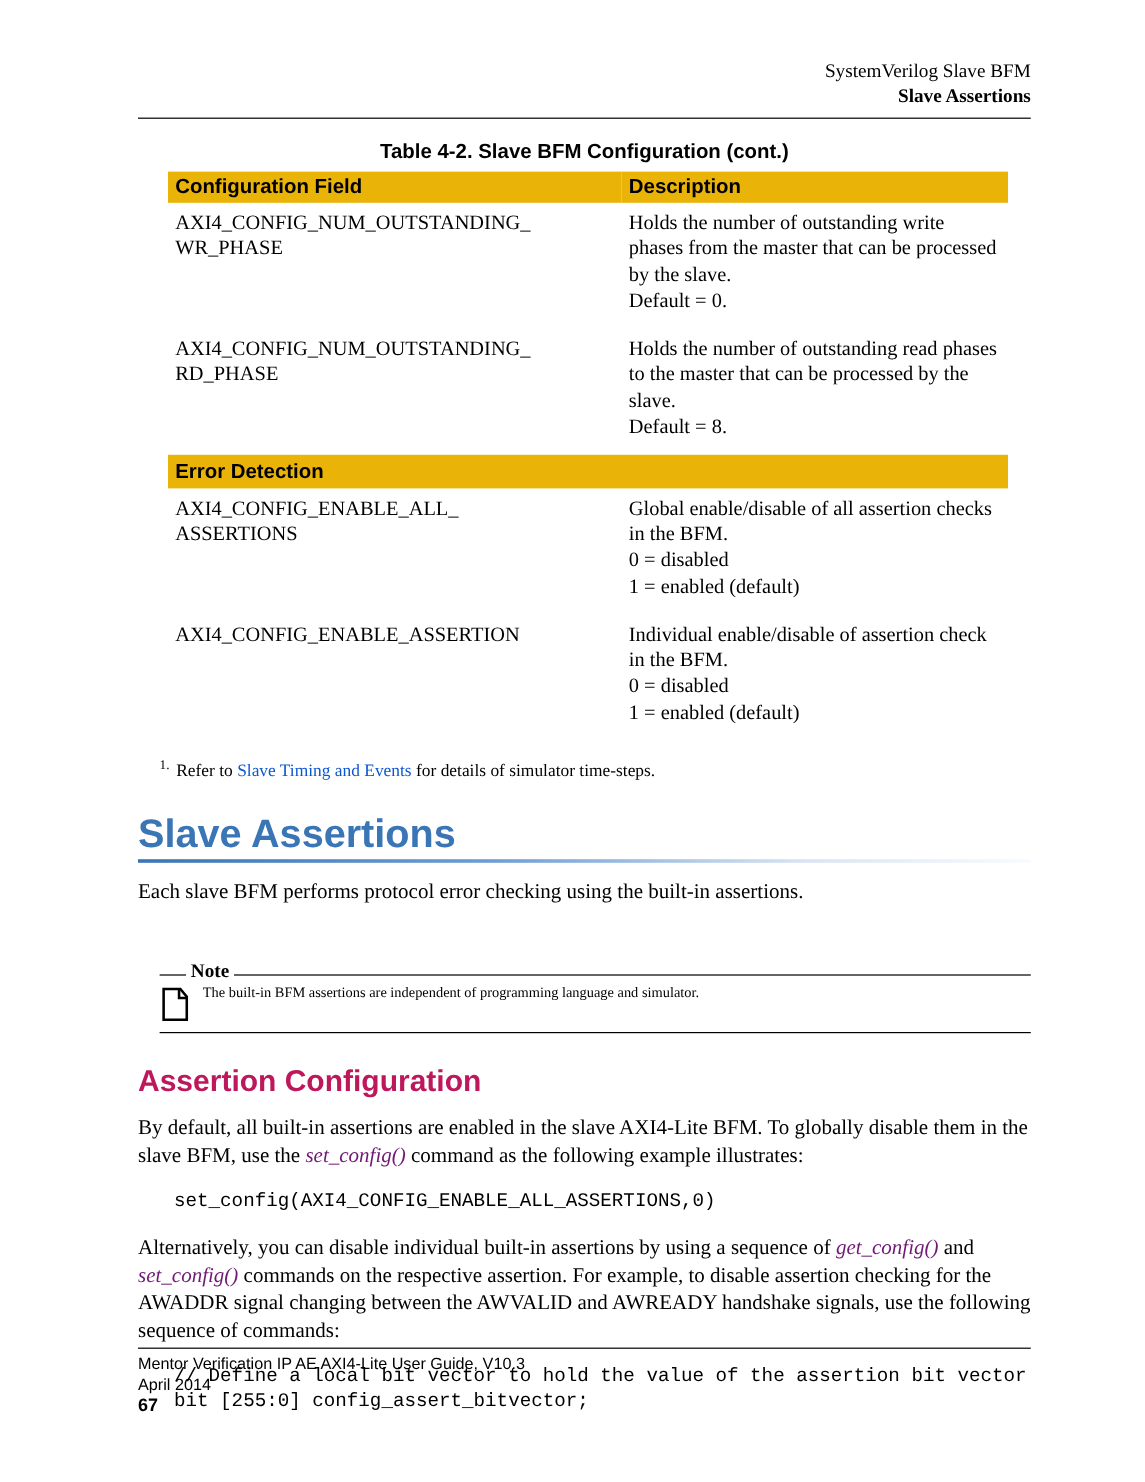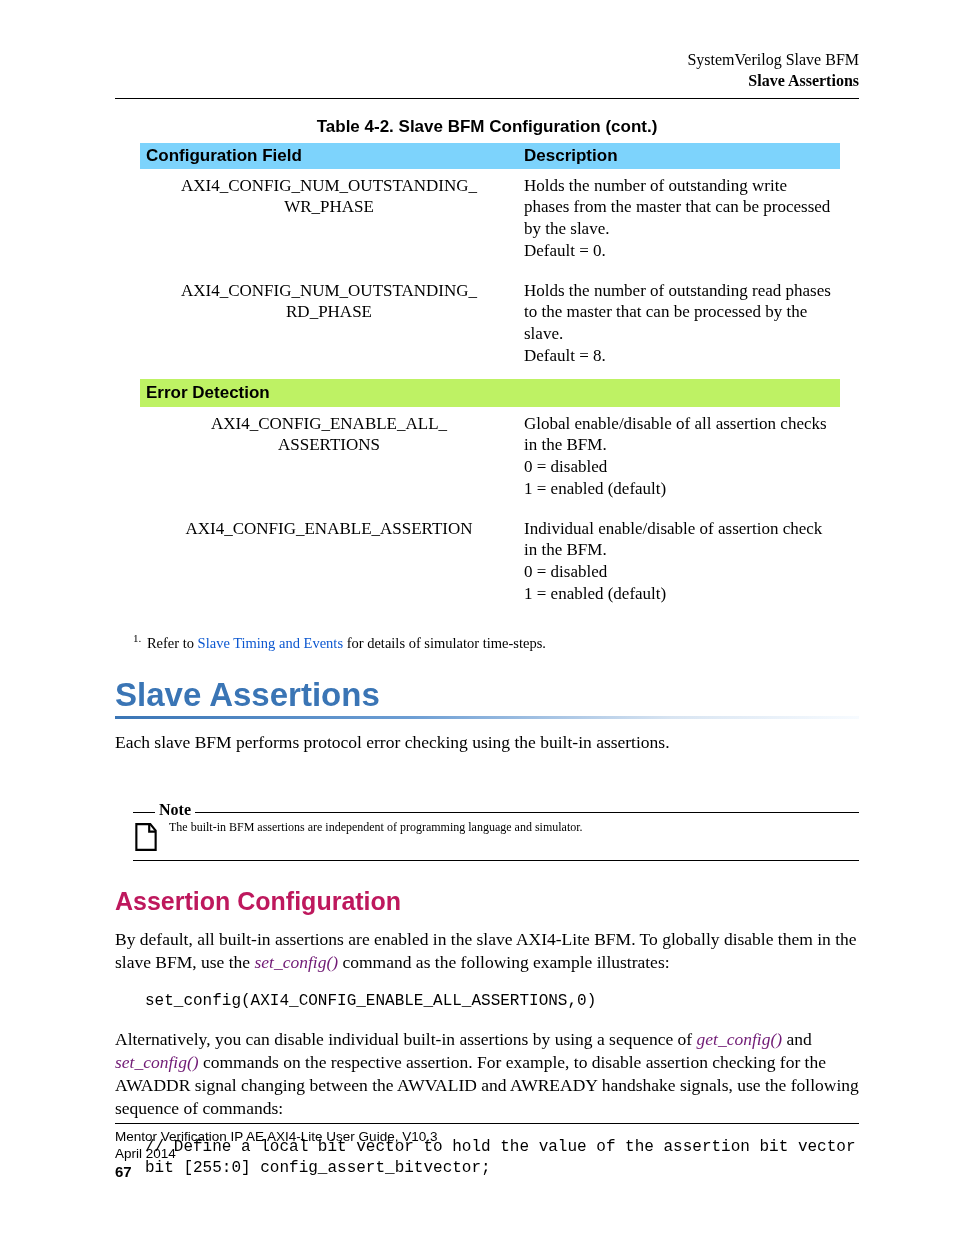--- a/index.html
+++ b/index.html
@@ -29,37 +29,37 @@
     font-size: 17px;
     margin-bottom: 6px;
   }
   table.cfg {
     width: 700px;
     margin-left: 25px;
     border-collapse: collapse;
     font-size: 17px;
   }
   table.cfg th {
-    background: #7dd3fc;
+    background: #eab308;
     font-family: Arial, Helvetica, sans-serif;
     font-weight: bold;
     text-align: left;
     padding: 3px 6px;
     vertical-align: top;
   }
   table.cfg th.section {
-    background: #bef264;
+    background: #eab308;
     padding: 4px 6px;
   }
   table.cfg td {
     padding: 6px 6px 12px 6px;
     vertical-align: top;
     line-height: 1.28;
   }
-  table.cfg td.c1 { width: 54%; word-break: break-word; text-align: center; }
+  table.cfg td.c1 { width: 54%; word-break: break-word; }
   table.cfg td.c2 { width: 46%; }
   .footnote {
     font-size: 14.5px;
     margin: 14px 0 24px 18px;
     line-height: 1.3;
   }
   .footnote sup { font-size: 11px; vertical-align: super; margin-right: 2px;}
   .link { color: #0b57d0; }
   h1.section-title {
     font-family: Arial, Helvetica, sans-serif;

